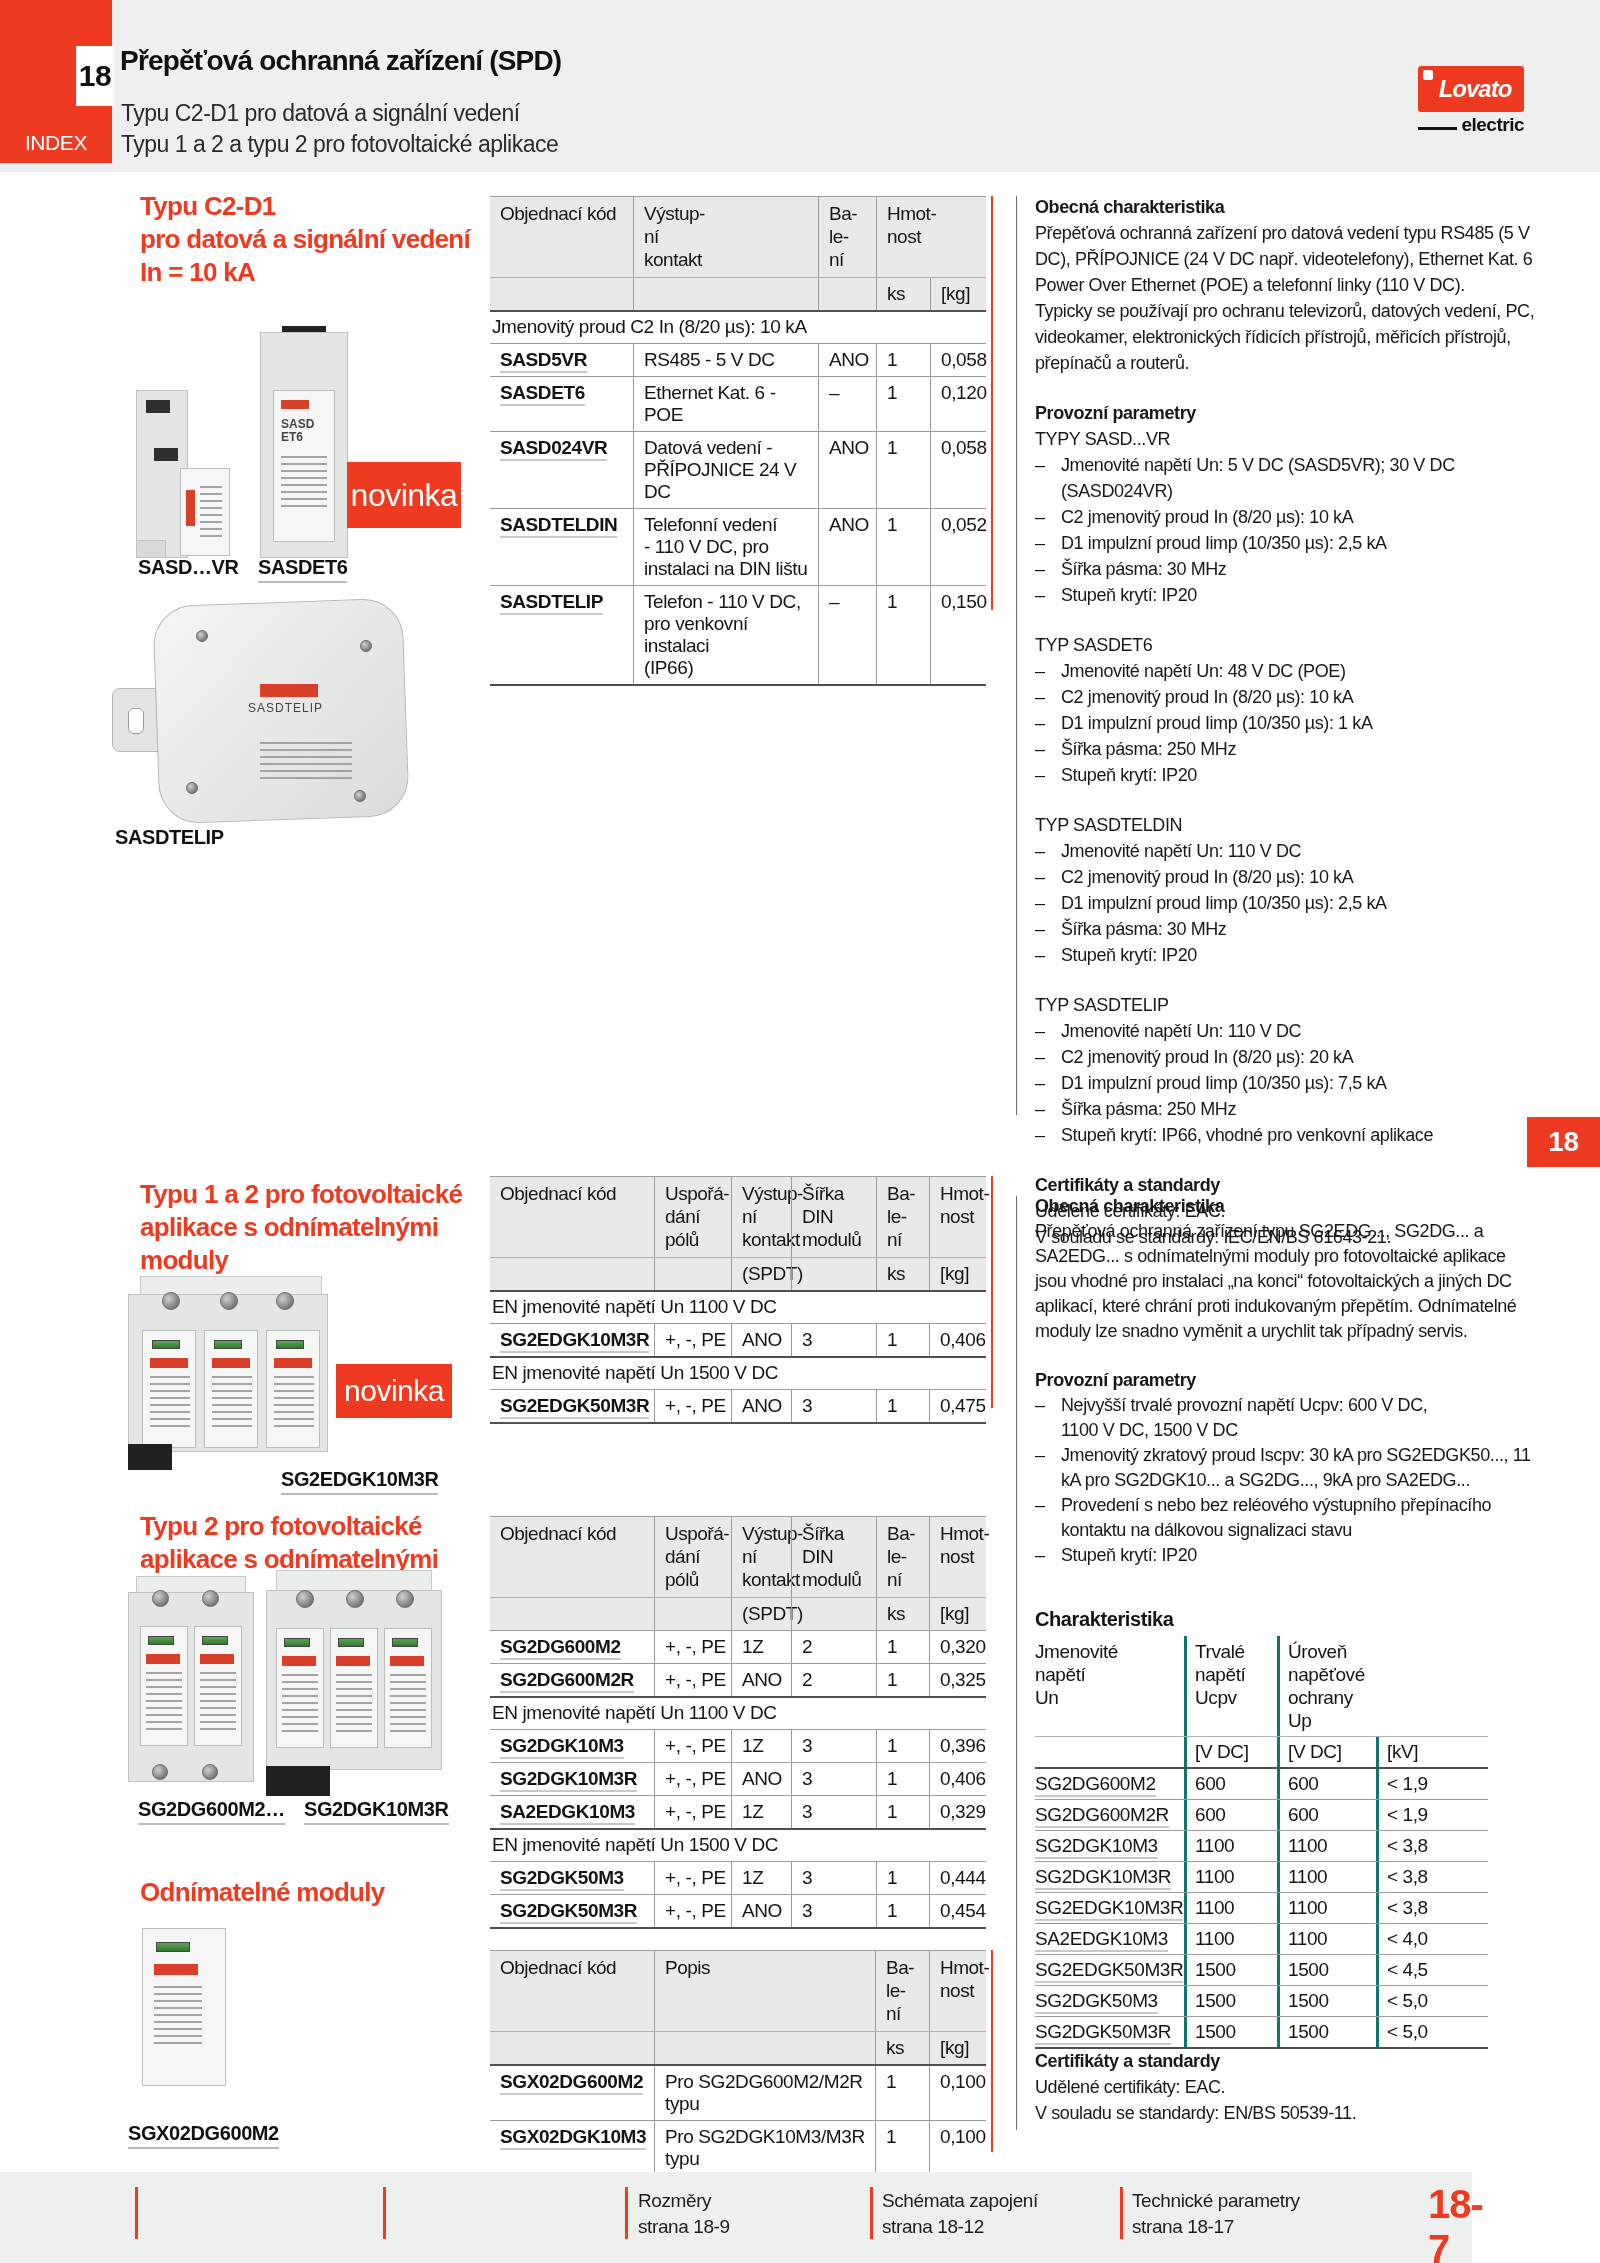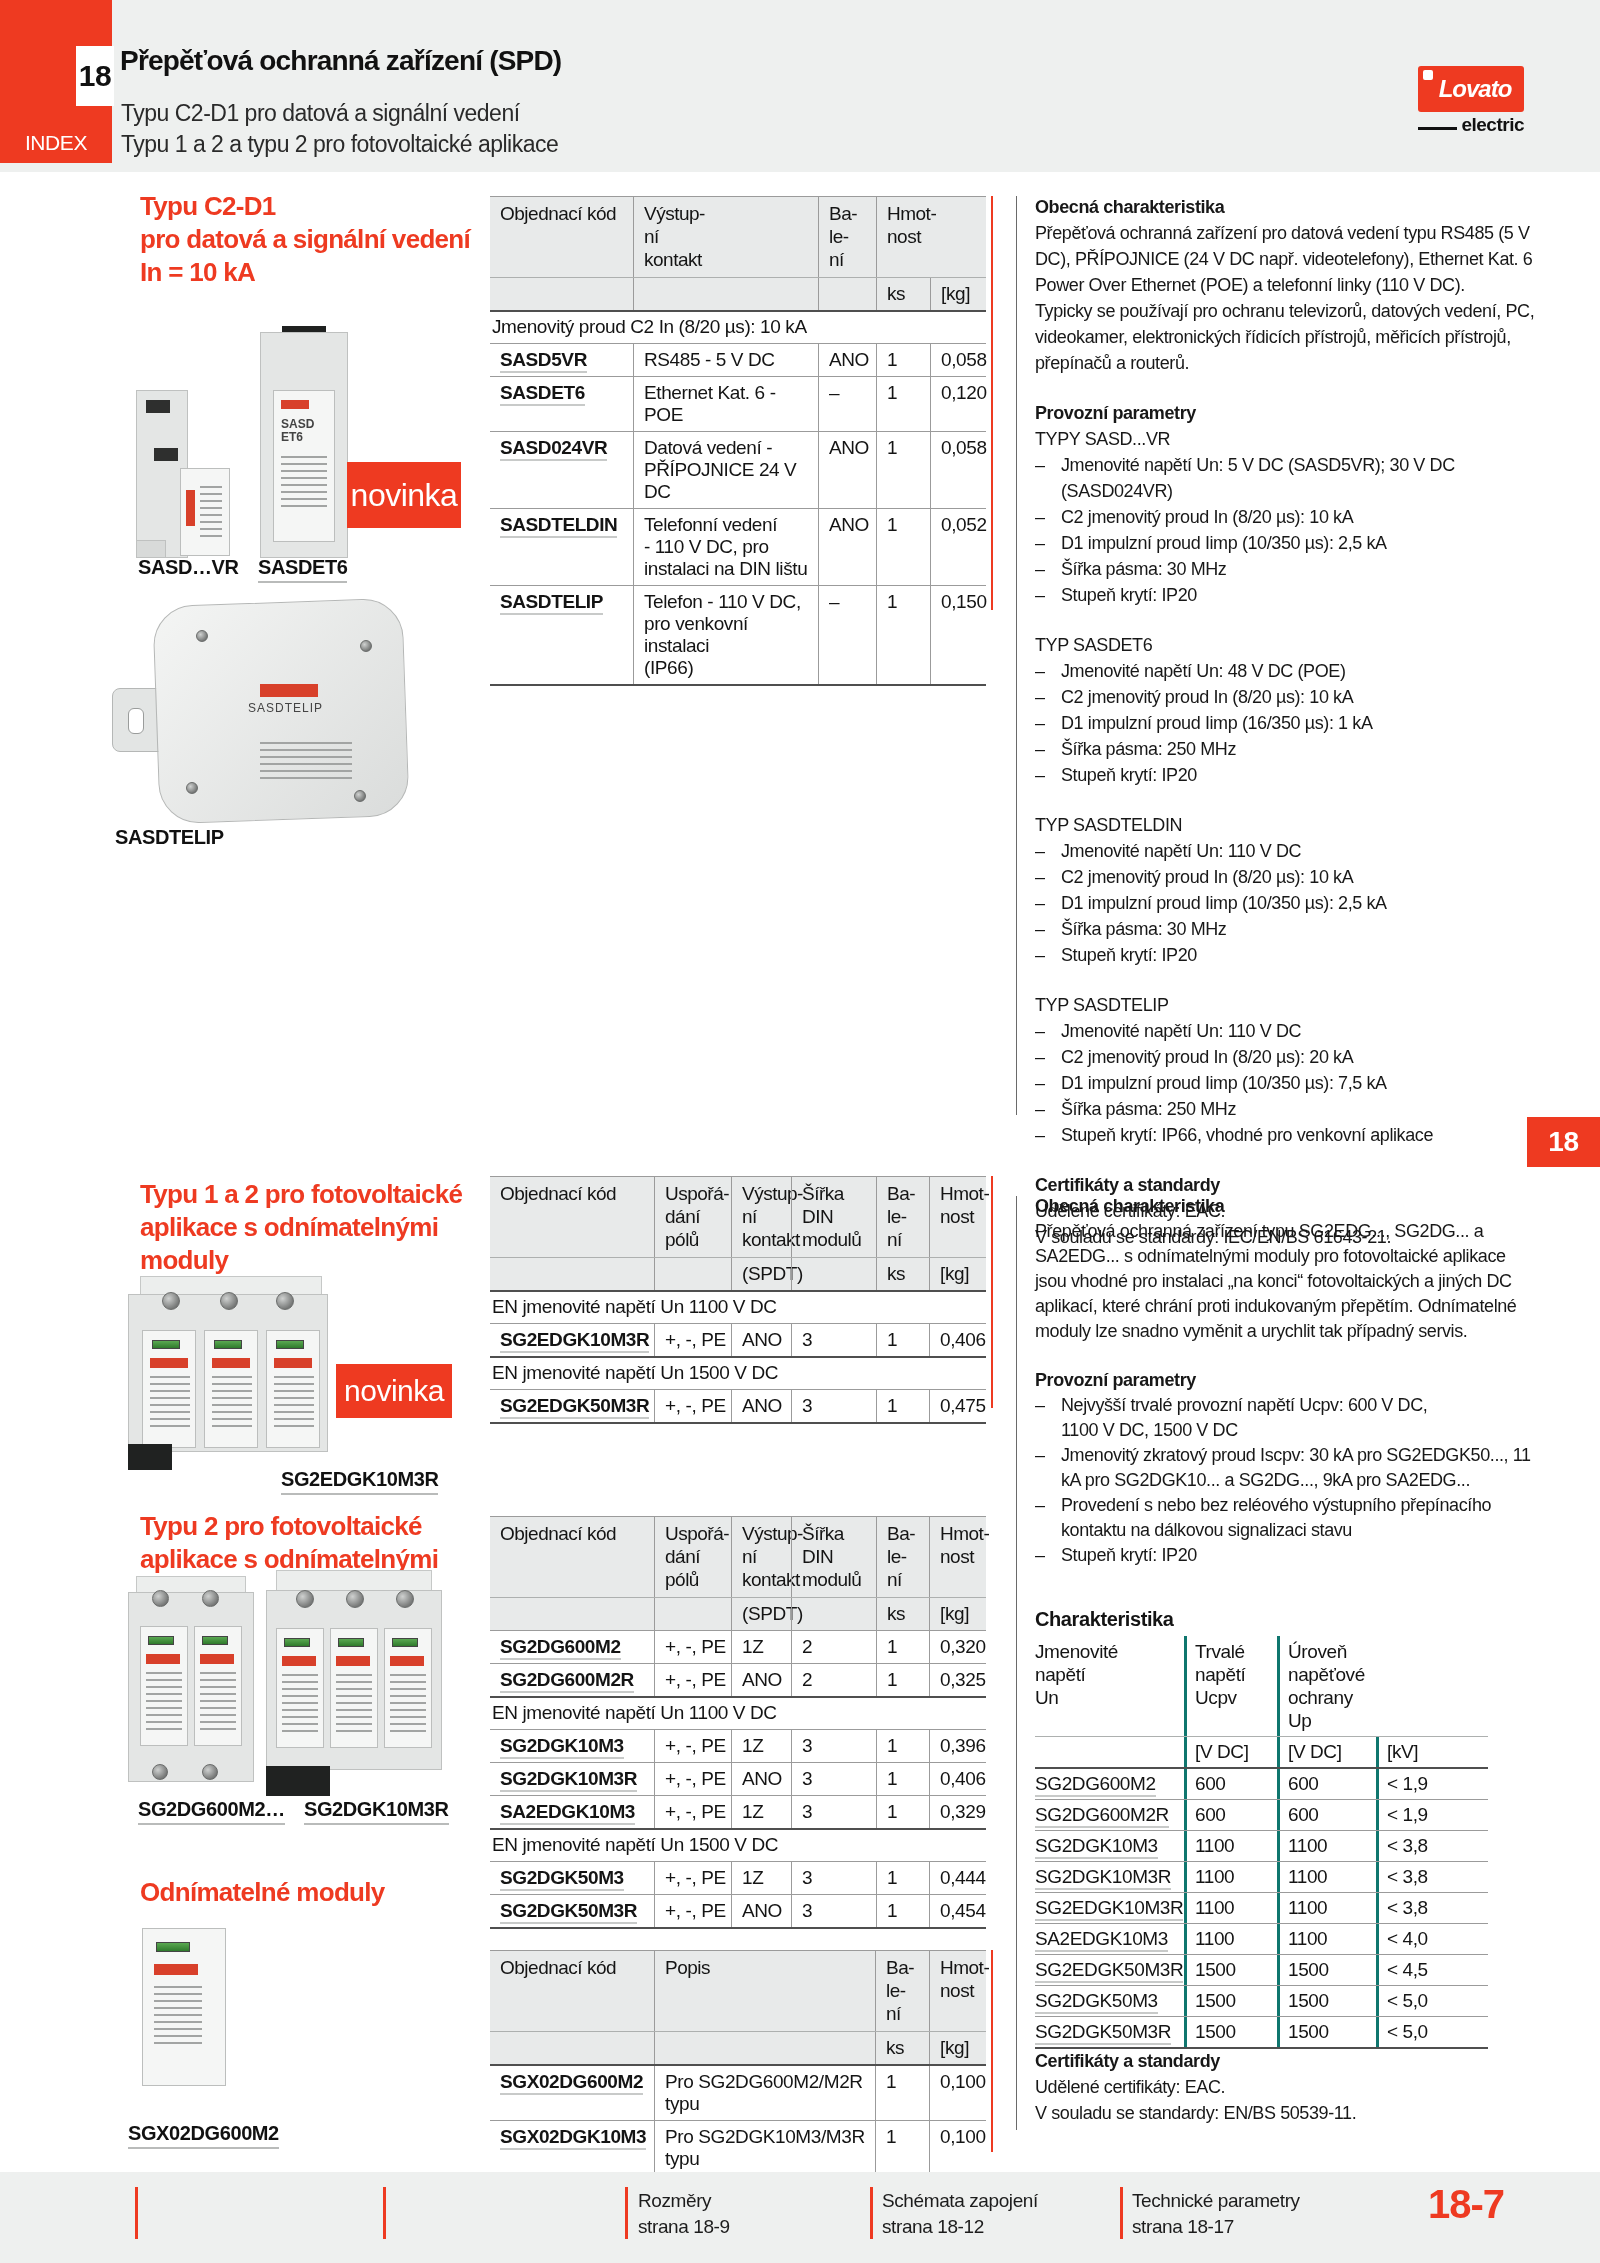--- a/index.html
+++ b/index.html
@@ -75,21 +75,21 @@
   .bi{display:flex}
   .bi .dash{flex:0 0 26px}
   .bi .bt{flex:1}
 
   
   .redrail{position:absolute;left:991px;width:2px;background:var(--red)}
   .grayrail{position:absolute;left:1016px;width:1px;background:#6a6a6a}
   .stab{left:1527px;top:1117px;width:73px;height:50px;background:var(--red);color:#fff;font-weight:bold;font-size:28px;display:flex;align-items:center;justify-content:center}
 
   
-  .footer{left:0;top:2172px;width:1600px;height:91px;background:var(--band)}
+  .footer{left:0;top:2172px;width:1472px;height:91px;background:var(--band)}
   .ftick{position:absolute;top:15px;width:3px;height:52px;background:var(--red)}
   .fitem{position:absolute;top:16px;font-size:19px;line-height:26px;color:#1c1c1c}
   .fpage{position:absolute;left:1428px;top:10px;font-size:40px;font-weight:bold;color:var(--red);letter-spacing:-1px}
 
   
   .img{position:absolute}
   .img *{position:absolute}
   .screw{border-radius:50%;background:radial-gradient(circle at 35% 35%,#cfd1d0,#7e807f 65%,#565857);border:1px solid #6a6c6b}
   .gwin{background:linear-gradient(#5aa851,#2f7a2c);border:1px solid #444}
   .rstripe{background:#d8402a}
@@ -261,21 +261,21 @@
     <div class="bi">
         <span class="dash">–</span>
         <span class="bt">Jmenovité napětí Un: 48 V DC (POE)</span>
       </div>
     <div class="bi">
         <span class="dash">–</span>
         <span class="bt">C2 jmenovitý proud In (8/20 µs): 10 kA</span>
       </div>
     <div class="bi">
         <span class="dash">–</span>
-        <span class="bt">D1 impulzní proud Iimp (16/350 µs): 1 kA</span>
+        <span class="bt">D1 impulzní proud Iimp (10/350 µs): 1 kA</span>
       </div>
     <div class="bi">
         <span class="dash">–</span>
         <span class="bt">Šířka pásma: 250 MHz</span>
       </div>
     <div class="bi">
         <span class="dash">–</span>
         <span class="bt">Stupeň krytí: IP20</span>
       </div>
     <div class="gap"></div>

